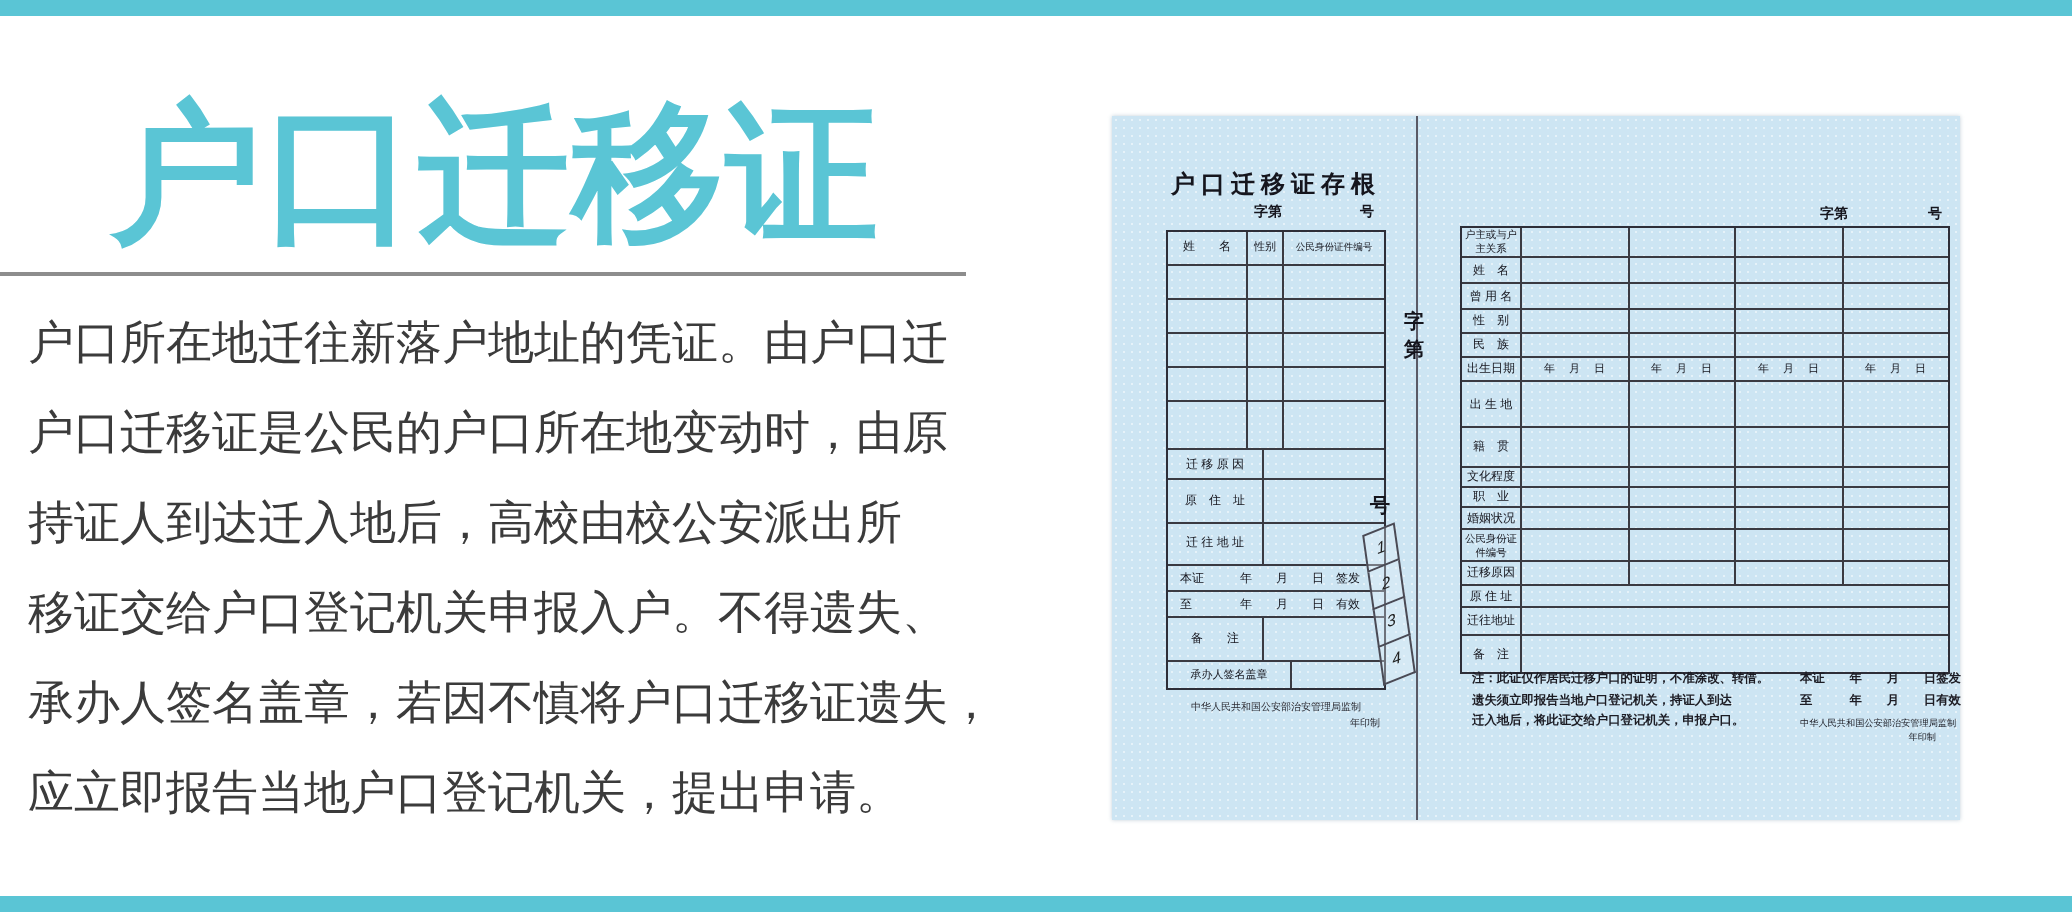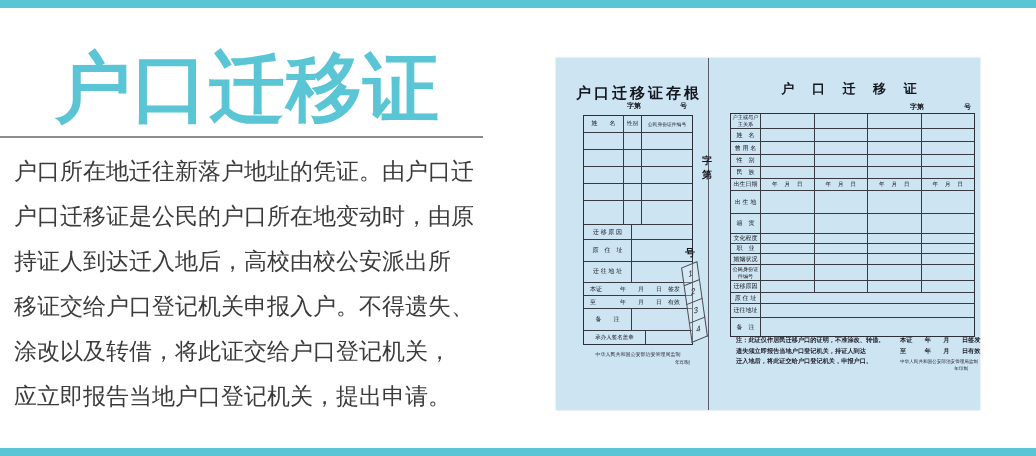--- a/index.html
+++ b/index.html
@@ -21,21 +21,21 @@
   
   .cert { position:absolute; left:556px; top:58px; width:424px; height:352px;
           background:#cde5f3;
           background-image:radial-gradient(rgba(255,255,255,.5) .5px, transparent .6px);
           background-size:4px 4px;
           color:#15151d; box-shadow:0 0 2px rgba(120,150,170,.45); }
   .cert .abs { position:absolute; }
 
   
   .stub-title { left:20px; top:26px; width:124px; text-align:center; font-weight:700;
-                font-size:15px; letter-spacing:3px; white-space:nowrap; }
+                font-size:12px; letter-spacing:3px; white-space:nowrap; }
   .stub-serial { left:27px; top:43px; width:110px; display:flex; font-size:7px; font-weight:700; }
   .stub-serial .pre { margin-left:44px; }
   .stub-serial .suf { margin-left:auto; margin-right:6px; }
   .stub-table { left:27px; top:57px; width:110px; height:230px; border:1.5px solid #2e2e38;
                 display:flex; flex-direction:column; }
   .srow { display:flex; border-bottom:1px solid #3a3a42; }
   .srow:last-child { border-bottom:none; }
   .scell { border-right:1px solid #3a3a42; display:flex; align-items:center; justify-content:center; }
   .scell:last-child { border-right:none; }
   .s-name { width:40px; font-size:6px; }
@@ -91,21 +91,21 @@
 
   <div class="accent-bar top"></div>
 
   <h1 class="big-title">户口迁移证</h1>
   <div class="title-rule"></div>
   <div class="intro">
     <span class="line">户口所在地迁往新落户地址的凭证。由户口迁</span>
     <span class="line">户口迁移证是公民的户口所在地变动时，由原</span>
     <span class="line">持证人到达迁入地后，高校由校公安派出所</span>
     <span class="line">移证交给户口登记机关申报入户。不得遗失、</span>
-    <span class="line">涂改以及转借，将此证交给户口登记机关，</span>
+    <span class="line">承办人签名盖章，若因不慎将户口迁移证遗失，</span>
     <span class="line">应立即报告当地户口登记机关，提出申请。</span>
   </div>
 
   <div class="cert">
 
     <div class="abs stub-title">户口迁移证存根</div>
     <div class="abs stub-serial">
       <span class="pre">字第</span>
       <span class="suf">号</span>
     </div>
@@ -178,21 +178,20 @@
     <div class="abs fold-char fold-zi">字</div>
     <div class="abs fold-char fold-di">第</div>
     <div class="abs fold-char fold-hao">号</div>
     <div class="abs ladder">
       <div class="step">1</div>
       <div class="step">2</div>
       <div class="step">3</div>
       <div class="step">4</div>
     </div>
 
-    <div class="abs main-title">户 口 迁 移 证</div>
     <div class="abs main-serial">
       <span class="pre">字第</span>
       <span class="suf">号</span>
     </div>
 
     <div class="abs main-table">
       <div class="mrow" style="height:15px">
         <div class="mlabel small">户主或与户主关系</div>
         <div class="mcell"></div>
           <div class="mcell"></div>

